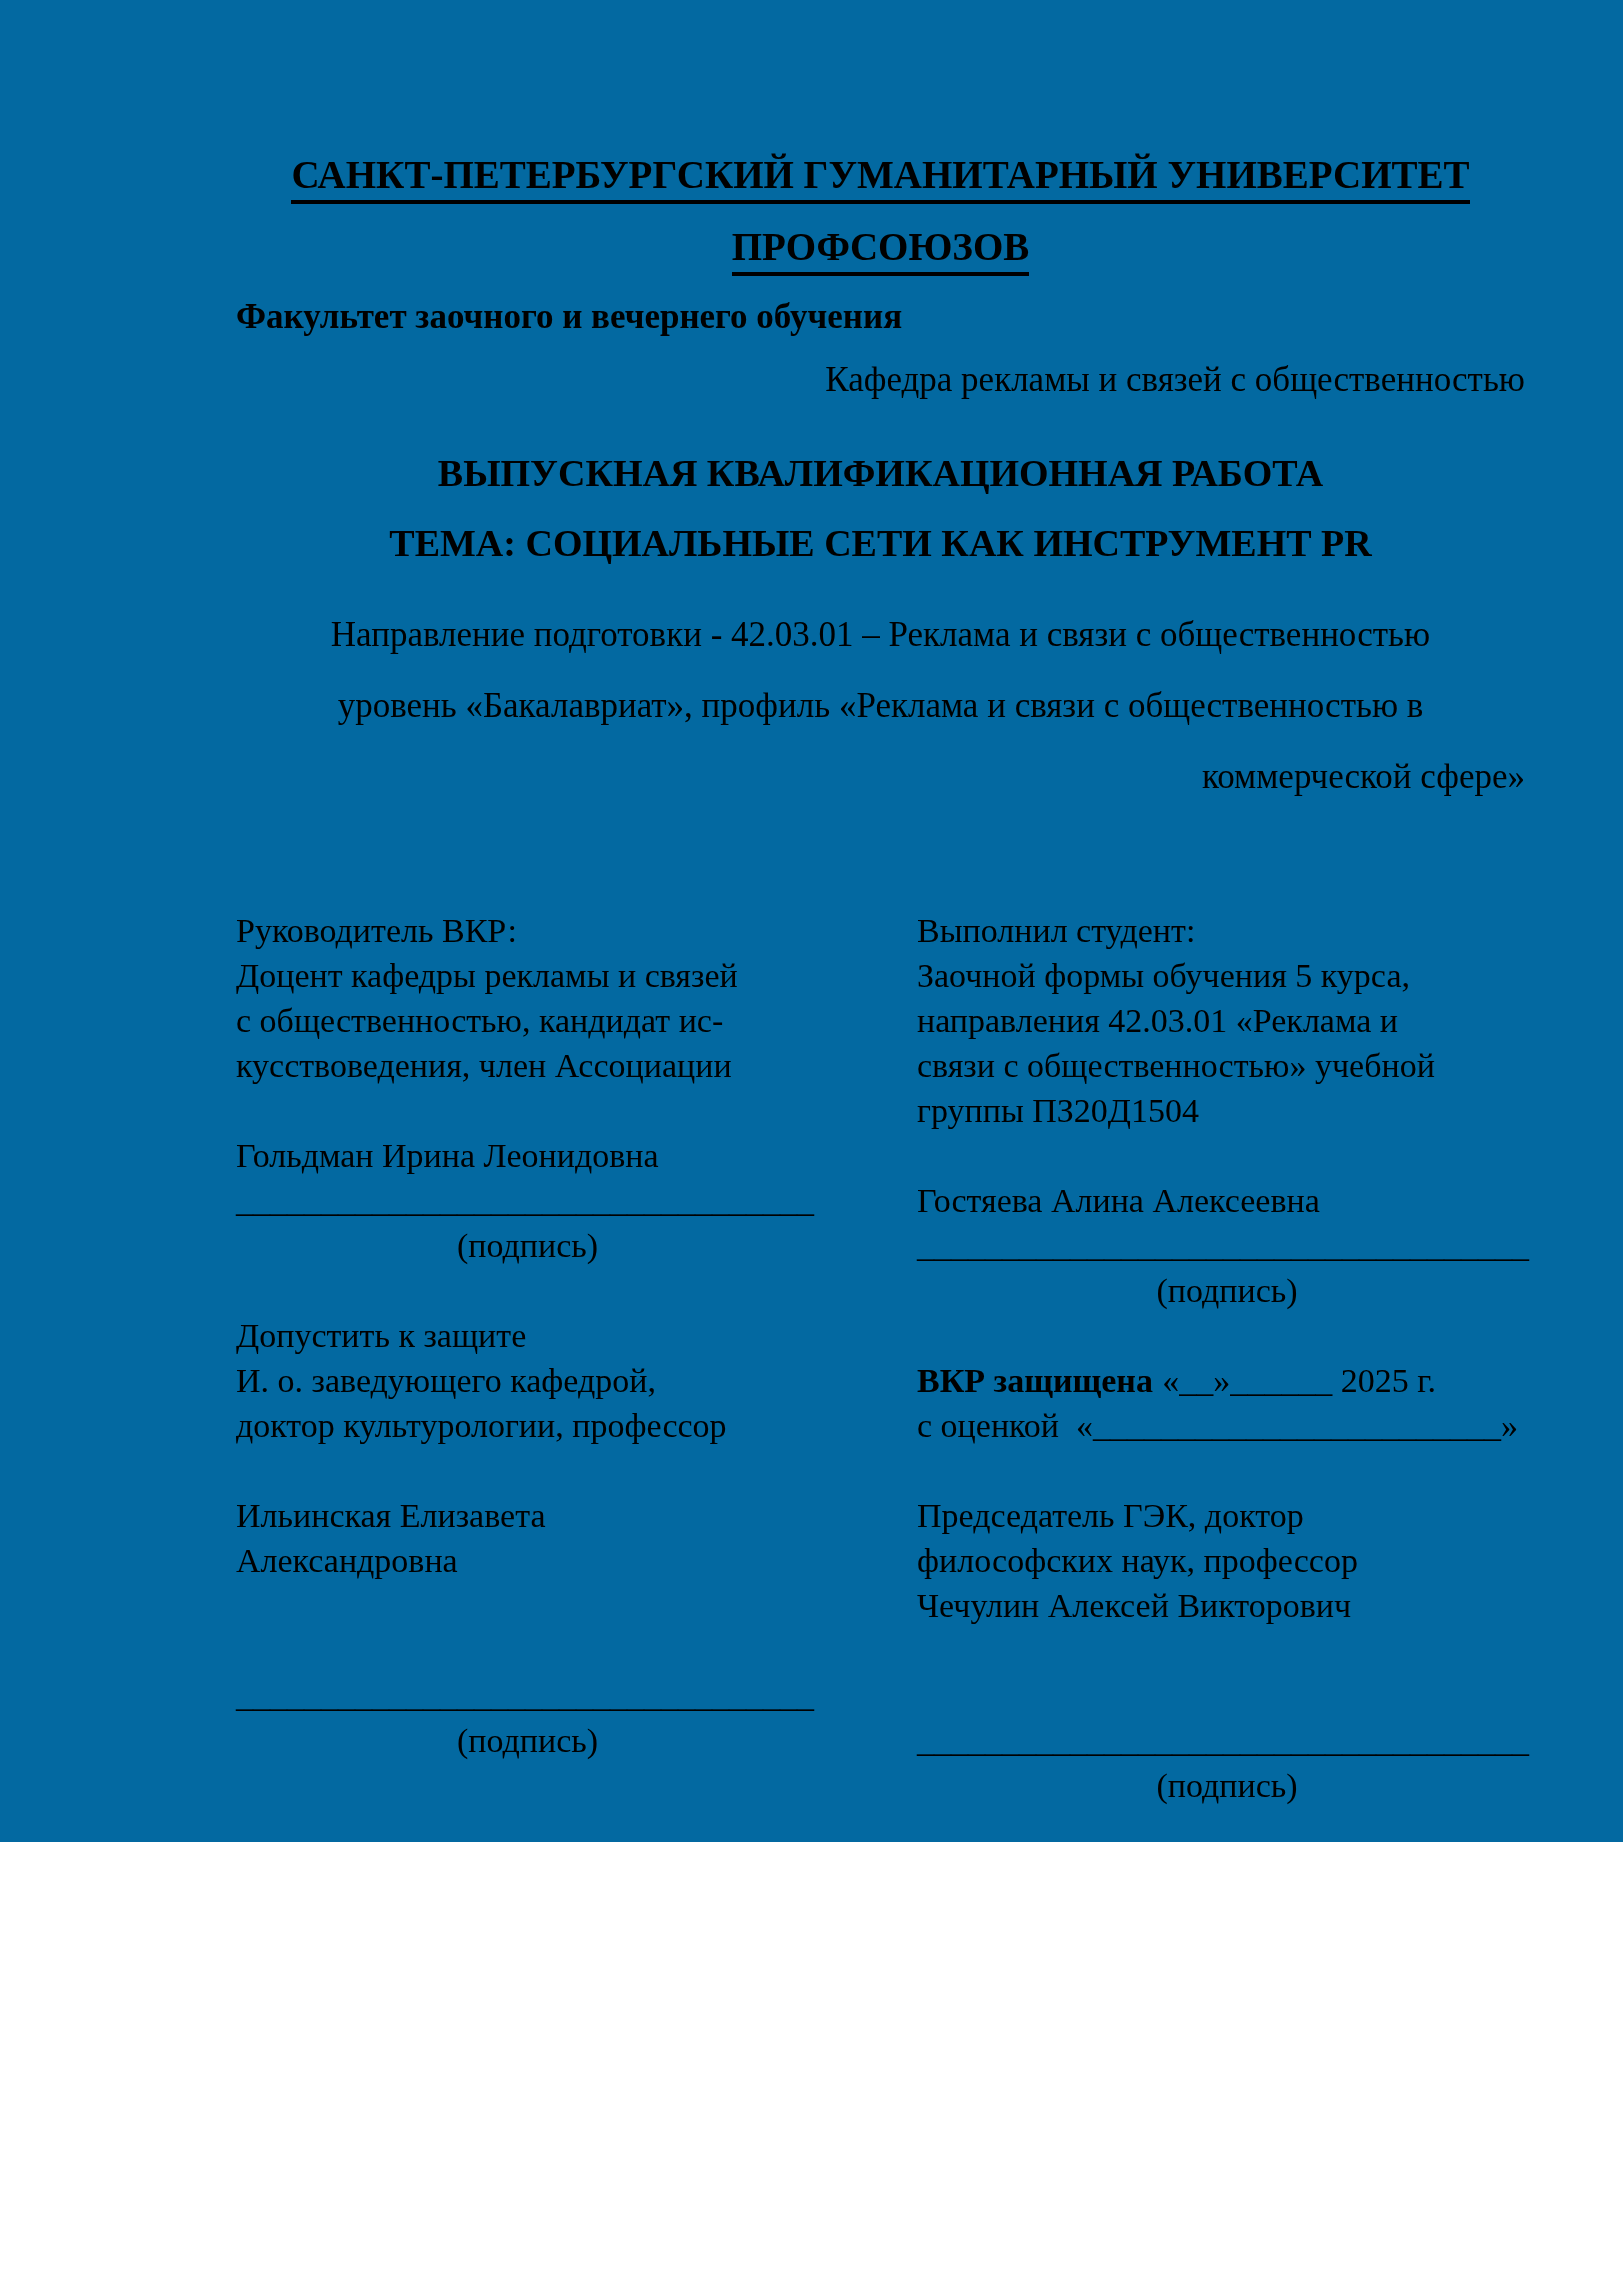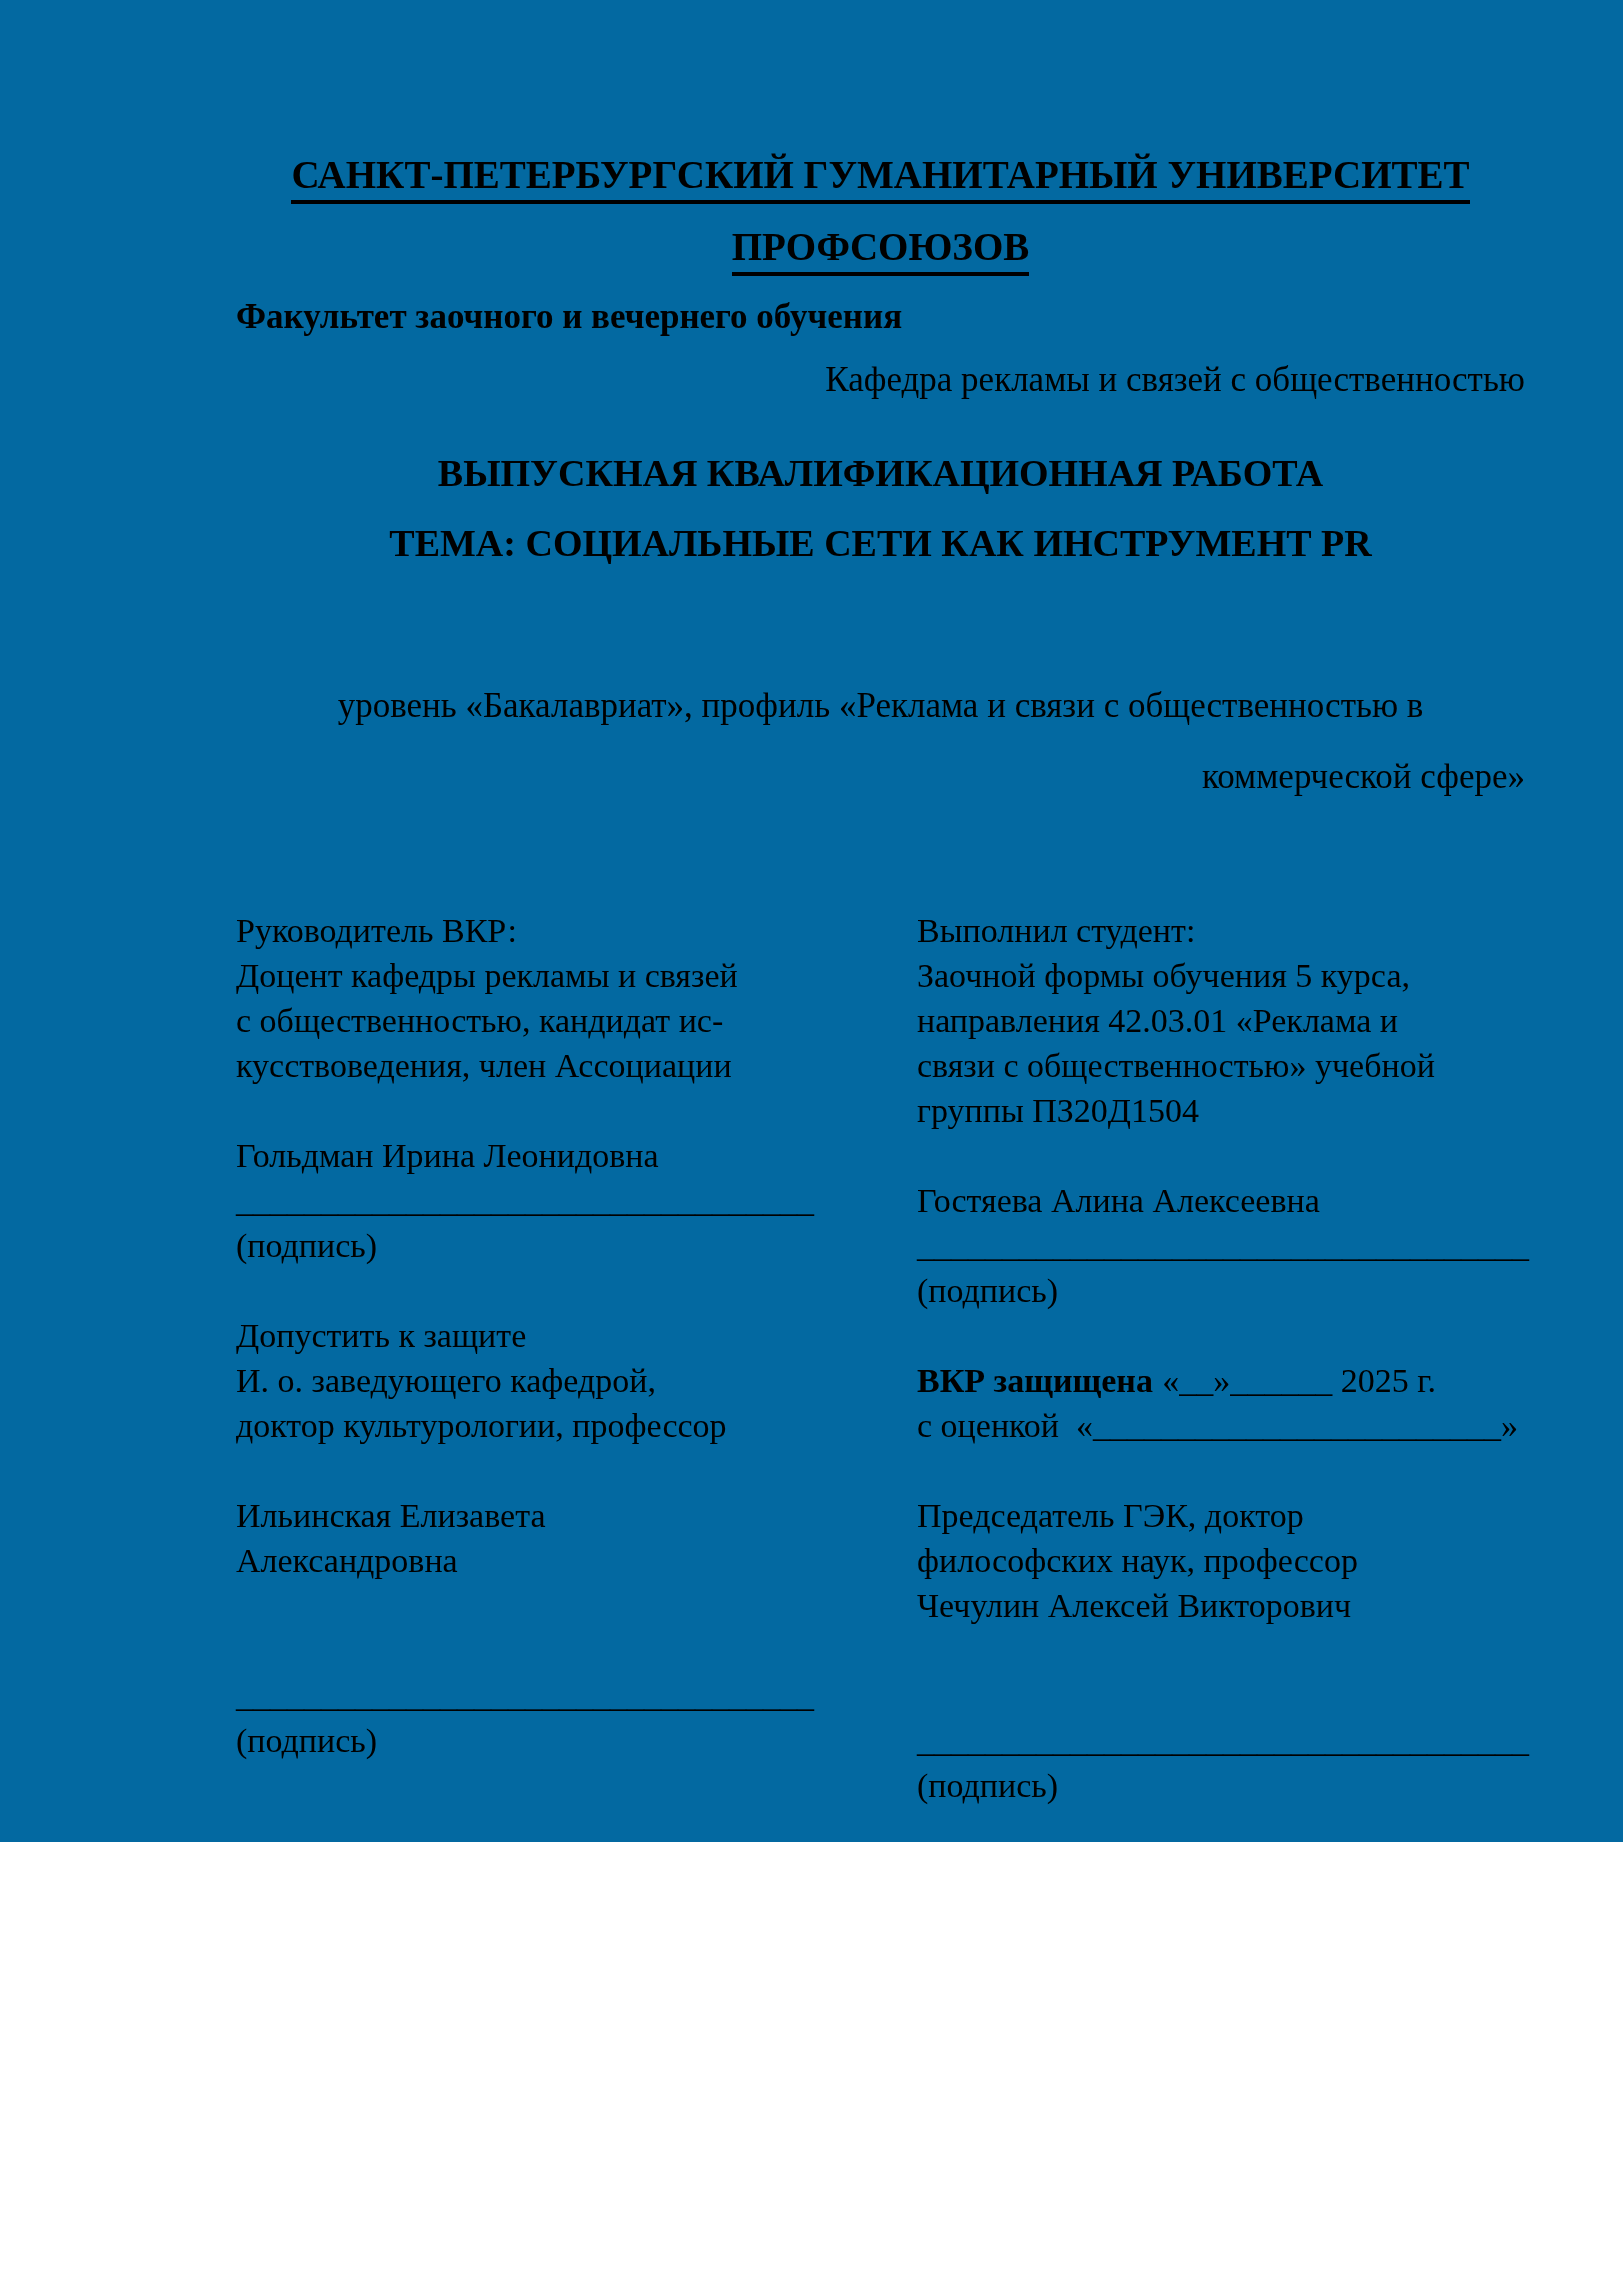--- a/index.html
+++ b/index.html
@@ -83,21 +83,21 @@
     line-height: 45px;
     margin-top: 42px;
   }
   .col-left  { left: 236px;  width: 583px; }
   .col-right { left: 917px; width: 620px; }
   .ln {
     height: 45px;
     white-space: nowrap;
     overflow: visible;
   }
-  .ln.c { }
+  .ln.c { text-align: center; }
   .ln.pre { white-space: pre; }
   .sig-line {
     letter-spacing: 0;
   }
   .gap-left { margin-left: 9.4px; }
 
   
   .date-line {
     left: 236px;
     top: 1878px;
@@ -129,20 +129,21 @@
   </div>
   <div class="abs uni-line uni-2">
     <span class="uline">ПРОФСОЮЗОВ</span>
   </div>
   <div class="abs faculty">Факультет заочного и вечернего обучения</div>
   <div class="abs department">Кафедра рекламы и связей с общественностью</div>
 
   <div class="abs work-line work-1">ВЫПУСКНАЯ КВАЛИФИКАЦИОННАЯ РАБОТА</div>
   <div class="abs work-line work-2">ТЕМА: СОЦИАЛЬНЫЕ СЕТИ КАК ИНСТРУМЕНТ PR</div>
 
+  <div class="abs prog-line prog-1">Направление подготовки - 42.03.01 – Реклама и связи с общественностью</div>
   <div class="abs prog-line prog-2">уровень «Бакалавриат», профиль «Реклама и связи с общественностью в</div>
   <div class="abs prog-line prog-3">коммерческой сфере»</div>
 
   <div class="abs col col-left">
     <div class="ln">Руководитель ВКР:</div>
     <div class="ln">Доцент кафедры рекламы и связей</div>
     <div class="ln">с общественностью, кандидат ис-</div>
     <div class="ln">кусствоведения, член Ассоциации</div>
     <div class="ln"></div>
     <div class="ln">Гольдман Ирина Леонидовна</div>

